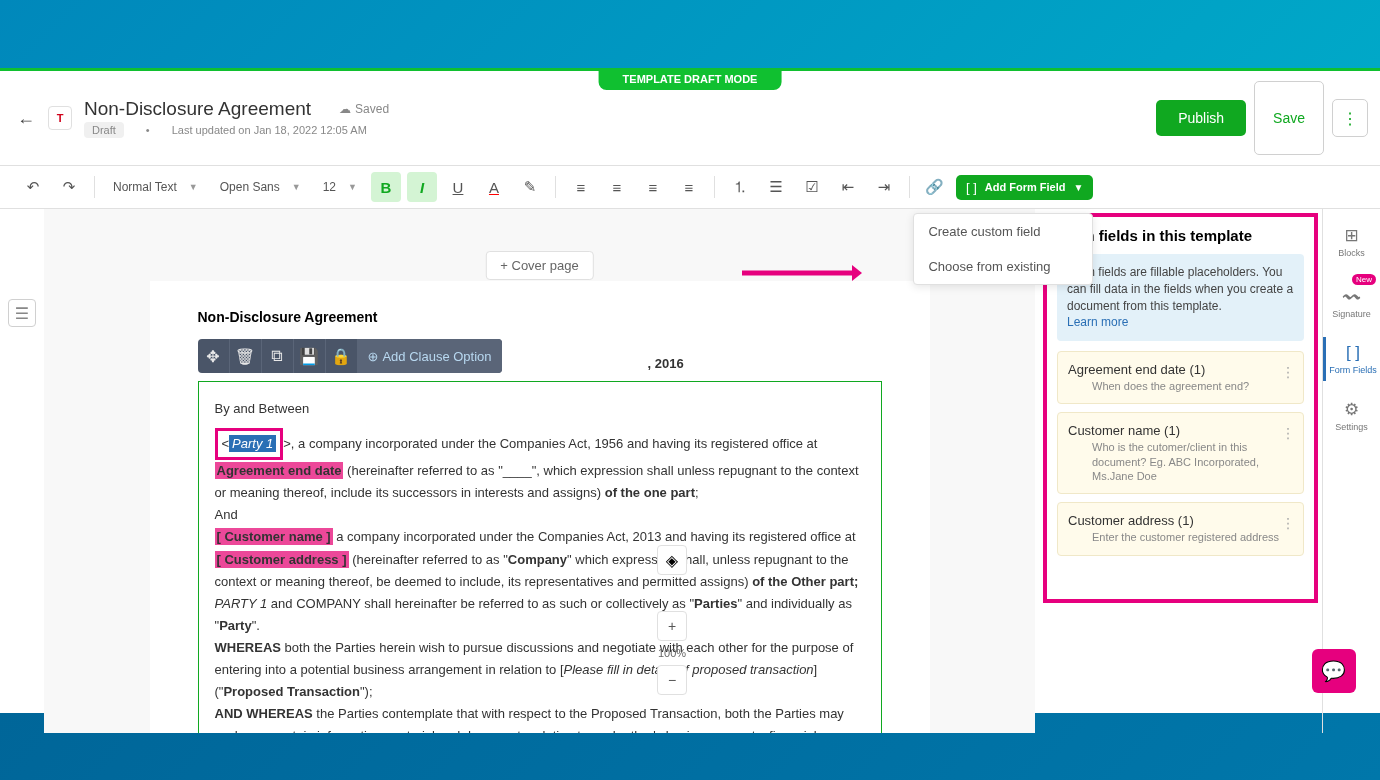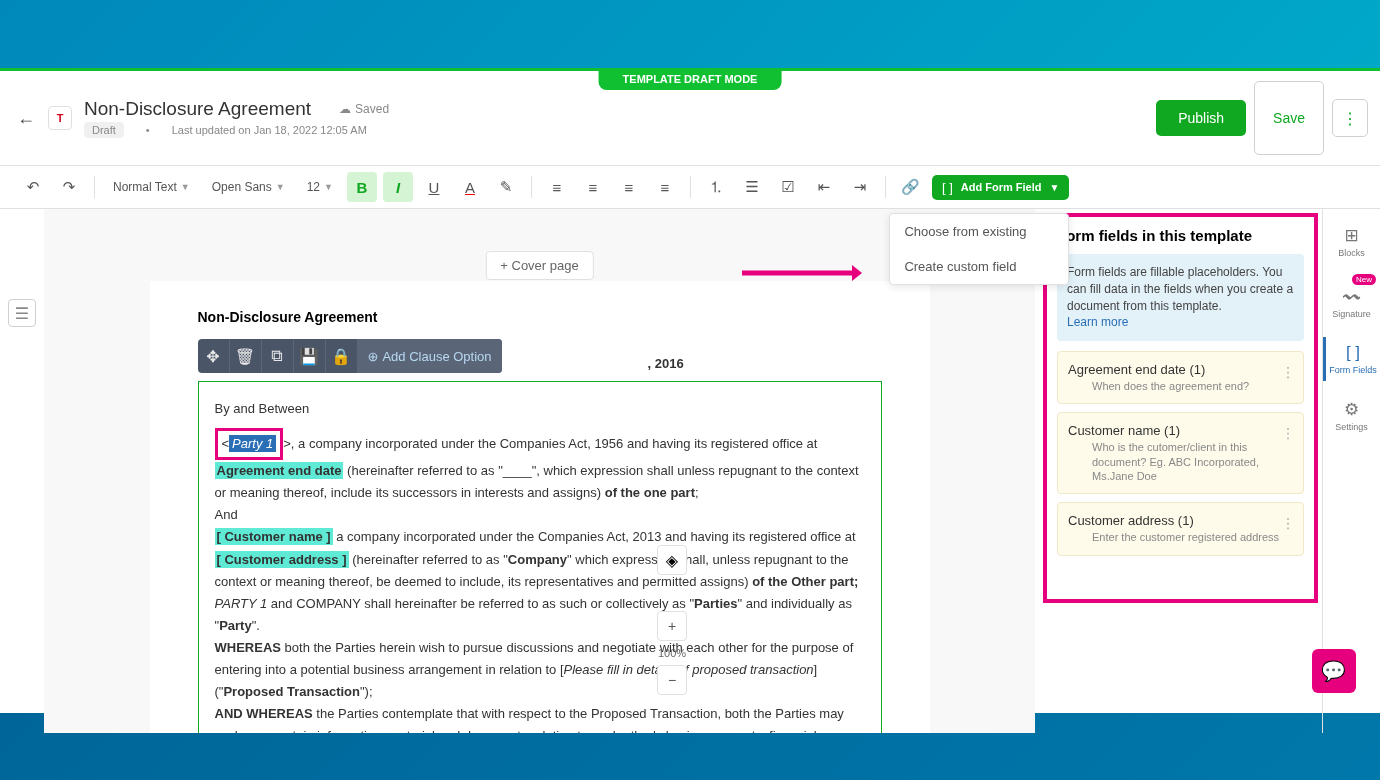--- a/index.html
+++ b/index.html
@@ -15,21 +15,21 @@
 .meta-line { display: flex; align-items: center; gap: 22px; margin-top: 2px; font-size: 11px; color: #888; }
 .draft-chip { background: #f0f0f0; padding: 2px 8px; border-radius: 4px; }
 .saved-ind { display: inline-flex; align-items: center; gap: 4px; font-size: 12px; color: #888; margin-left: 28px; }
 .hdr-actions { display: flex; gap: 8px; align-items: center; }
 .btn-publish { background: #10a820; color: #fff; border: none; padding: 10px 22px; border-radius: 5px; font-size: 14px; font-weight: 500; cursor: pointer; }
 .btn-save { background: #fff; color: #10a820; border: 1px solid #d0d0d0; padding: 28px 18px; border-radius: 5px; font-size: 14px; cursor: pointer; }
 .btn-more { background: #fff; border: 1px solid #d0d0d0; width: 36px; height: 38px; border-radius: 5px; color: #10a820; font-size: 16px; cursor: pointer; }
 .toolbar { display: flex; align-items: center; padding: 6px 18px; border-bottom: 1px solid #e0e0e0; gap: 6px; }
 .tb-btn { width: 30px; height: 30px; display: flex; align-items: center; justify-content: center; cursor: pointer; border-radius: 4px; color: #555; font-size: 15px; }
 .tb-sep { width: 1px; height: 22px; background: #e0e0e0; margin: 0 4px; }
-.tb-select { display: flex; align-items: center; gap: 4px; padding: 4px 8px; border-radius: 4px; cursor: pointer; font-size: 12px; color: #555; }
+.tb-select { display: flex; align-items: center; gap: 12px; padding: 4px 8px; border-radius: 4px; cursor: pointer; font-size: 12px; color: #555; }
 .tb-select .chev { font-size: 9px; color: #999; }
 .tb-bold { background: #d4f4d4; color: #10a820; font-weight: bold; }
 .tb-italic { background: #d4f4d4; color: #10a820; font-style: italic; font-weight: bold; }
 .tb-u { text-decoration: underline; }
 .add-form-field { background: #10a820; color: #fff; display: flex; align-items: center; gap: 8px; padding: 5px 10px; border-radius: 5px; cursor: pointer; position: relative; }
 .add-form-field .ff-icon { font-size: 13px; }
 .add-form-field .ff-txt { font-size: 11px; text-align: center; line-height: 1.1; font-weight: 600; }
 .add-form-field .chev { font-size: 10px; }
 .ff-dropdown { position: absolute; top: 38px; right: 0; background: #fff; border: 1px solid #e0e0e0; border-radius: 4px; box-shadow: 0 2px 8px rgba(0,0,0,0.1); min-width: 180px; z-index: 100; }
 .ff-opt { padding: 10px 14px; font-size: 13px; color: #555; cursor: pointer; }
@@ -42,21 +42,21 @@
 .page { background: #fff; width: 780px; margin: 72px auto 0; padding: 28px 48px 0; min-height: 500px; position: relative; }
 .page-heading { font-size: 14px; font-weight: 600; margin-bottom: 14px; }
 .clause-toolbar { display: inline-flex; background: #4a5568; border-radius: 4px; overflow: hidden; margin-bottom: 6px; }
 .ct-btn { width: 32px; height: 34px; display: flex; align-items: center; justify-content: center; color: #e8e8e8; cursor: pointer; border-right: 1px solid #5a6578; }
 .ct-add { padding: 0 10px; display: flex; align-items: center; gap: 4px; color: #b8d8f0; background: #5a6578; font-size: 13px; cursor: pointer; }
 .date-label { position: absolute; left: 498px; top: 75px; font-size: 13px; color: #333; font-weight: bold; }
 .clause-box { border: 1px solid #10a820; padding: 16px; font-size: 13px; line-height: 1.7; color: #333; margin-top: 2px; }
 .cb-title { text-align: left; font-weight: 400; margin-bottom: 8px; }
 .party-hl { border: 3px solid #e6007e; padding: 2px 4px; display: inline-block; background: #fff; }
 .party-inner { background: #2a6fb5; color: #fff; font-style: italic; padding: 1px 3px; }
-.ff-hl { background: #5eead4; font-weight: 600; padding: 1px 2px; }
+.ff-hl { background: #ec4899; font-weight: 600; padding: 1px 2px; }
 .bold { font-weight: 600; }
 .ital { font-style: italic; }
 .side-panel { width: 275px; border: 4px solid #e6007e; background: #fff; padding: 10px; margin: 4px 4px 0 8px; height: 390px; overflow: hidden; }
 .sp-title { font-size: 15px; font-weight: 600; margin-bottom: 10px; }
 .sp-info { background: #e3f1f9; padding: 10px; border-radius: 4px; font-size: 12px; color: #444; line-height: 1.4; margin-bottom: 10px; }
 .sp-learn { color: #2a6fb5; cursor: pointer; }
 .sp-field { background: #fffbeb; border: 1px solid #f0e8c8; padding: 10px; border-radius: 4px; margin-bottom: 8px; position: relative; }
 .sp-field-name { font-size: 13px; font-weight: 500; color: #333; }
 .sp-field-desc { font-size: 11px; color: #888; margin-top: 2px; line-height: 1.3; margin-left: 24px; }
 .sp-menu { position: absolute; right: 8px; top: 12px; color: #aaa; cursor: pointer; font-size: 14px; }
@@ -141,22 +141,22 @@
     <div class="tb-btn">☑</div>
     <div class="tb-btn">⇤</div>
     <div class="tb-btn">⇥</div>
     <div class="tb-sep"></div>
     <div class="tb-btn">🔗</div>
     <div class="add-form-field">
       <span class="ff-icon">[ ]</span>
       <span class="ff-txt">Add Form Field</span>
       <span class="chev">▼</span>
       <div class="ff-dropdown">
+        <div class="ff-opt">Create custom field</div>
         <div class="ff-opt">Choose from existing</div>
-        <div class="ff-opt">Create custom field</div>
       </div>
     </div>
   </div>
 
   <svg class="arrow-callout" width="120" height="20">
       <line x1="0" y1="10" x2="110" y2="10" stroke="#e6007e" stroke-width="5"></line>
       <polygon points="110,2 120,10 110,18" fill="#e6007e"></polygon>
     </svg>
 
   <div class="content-row">

